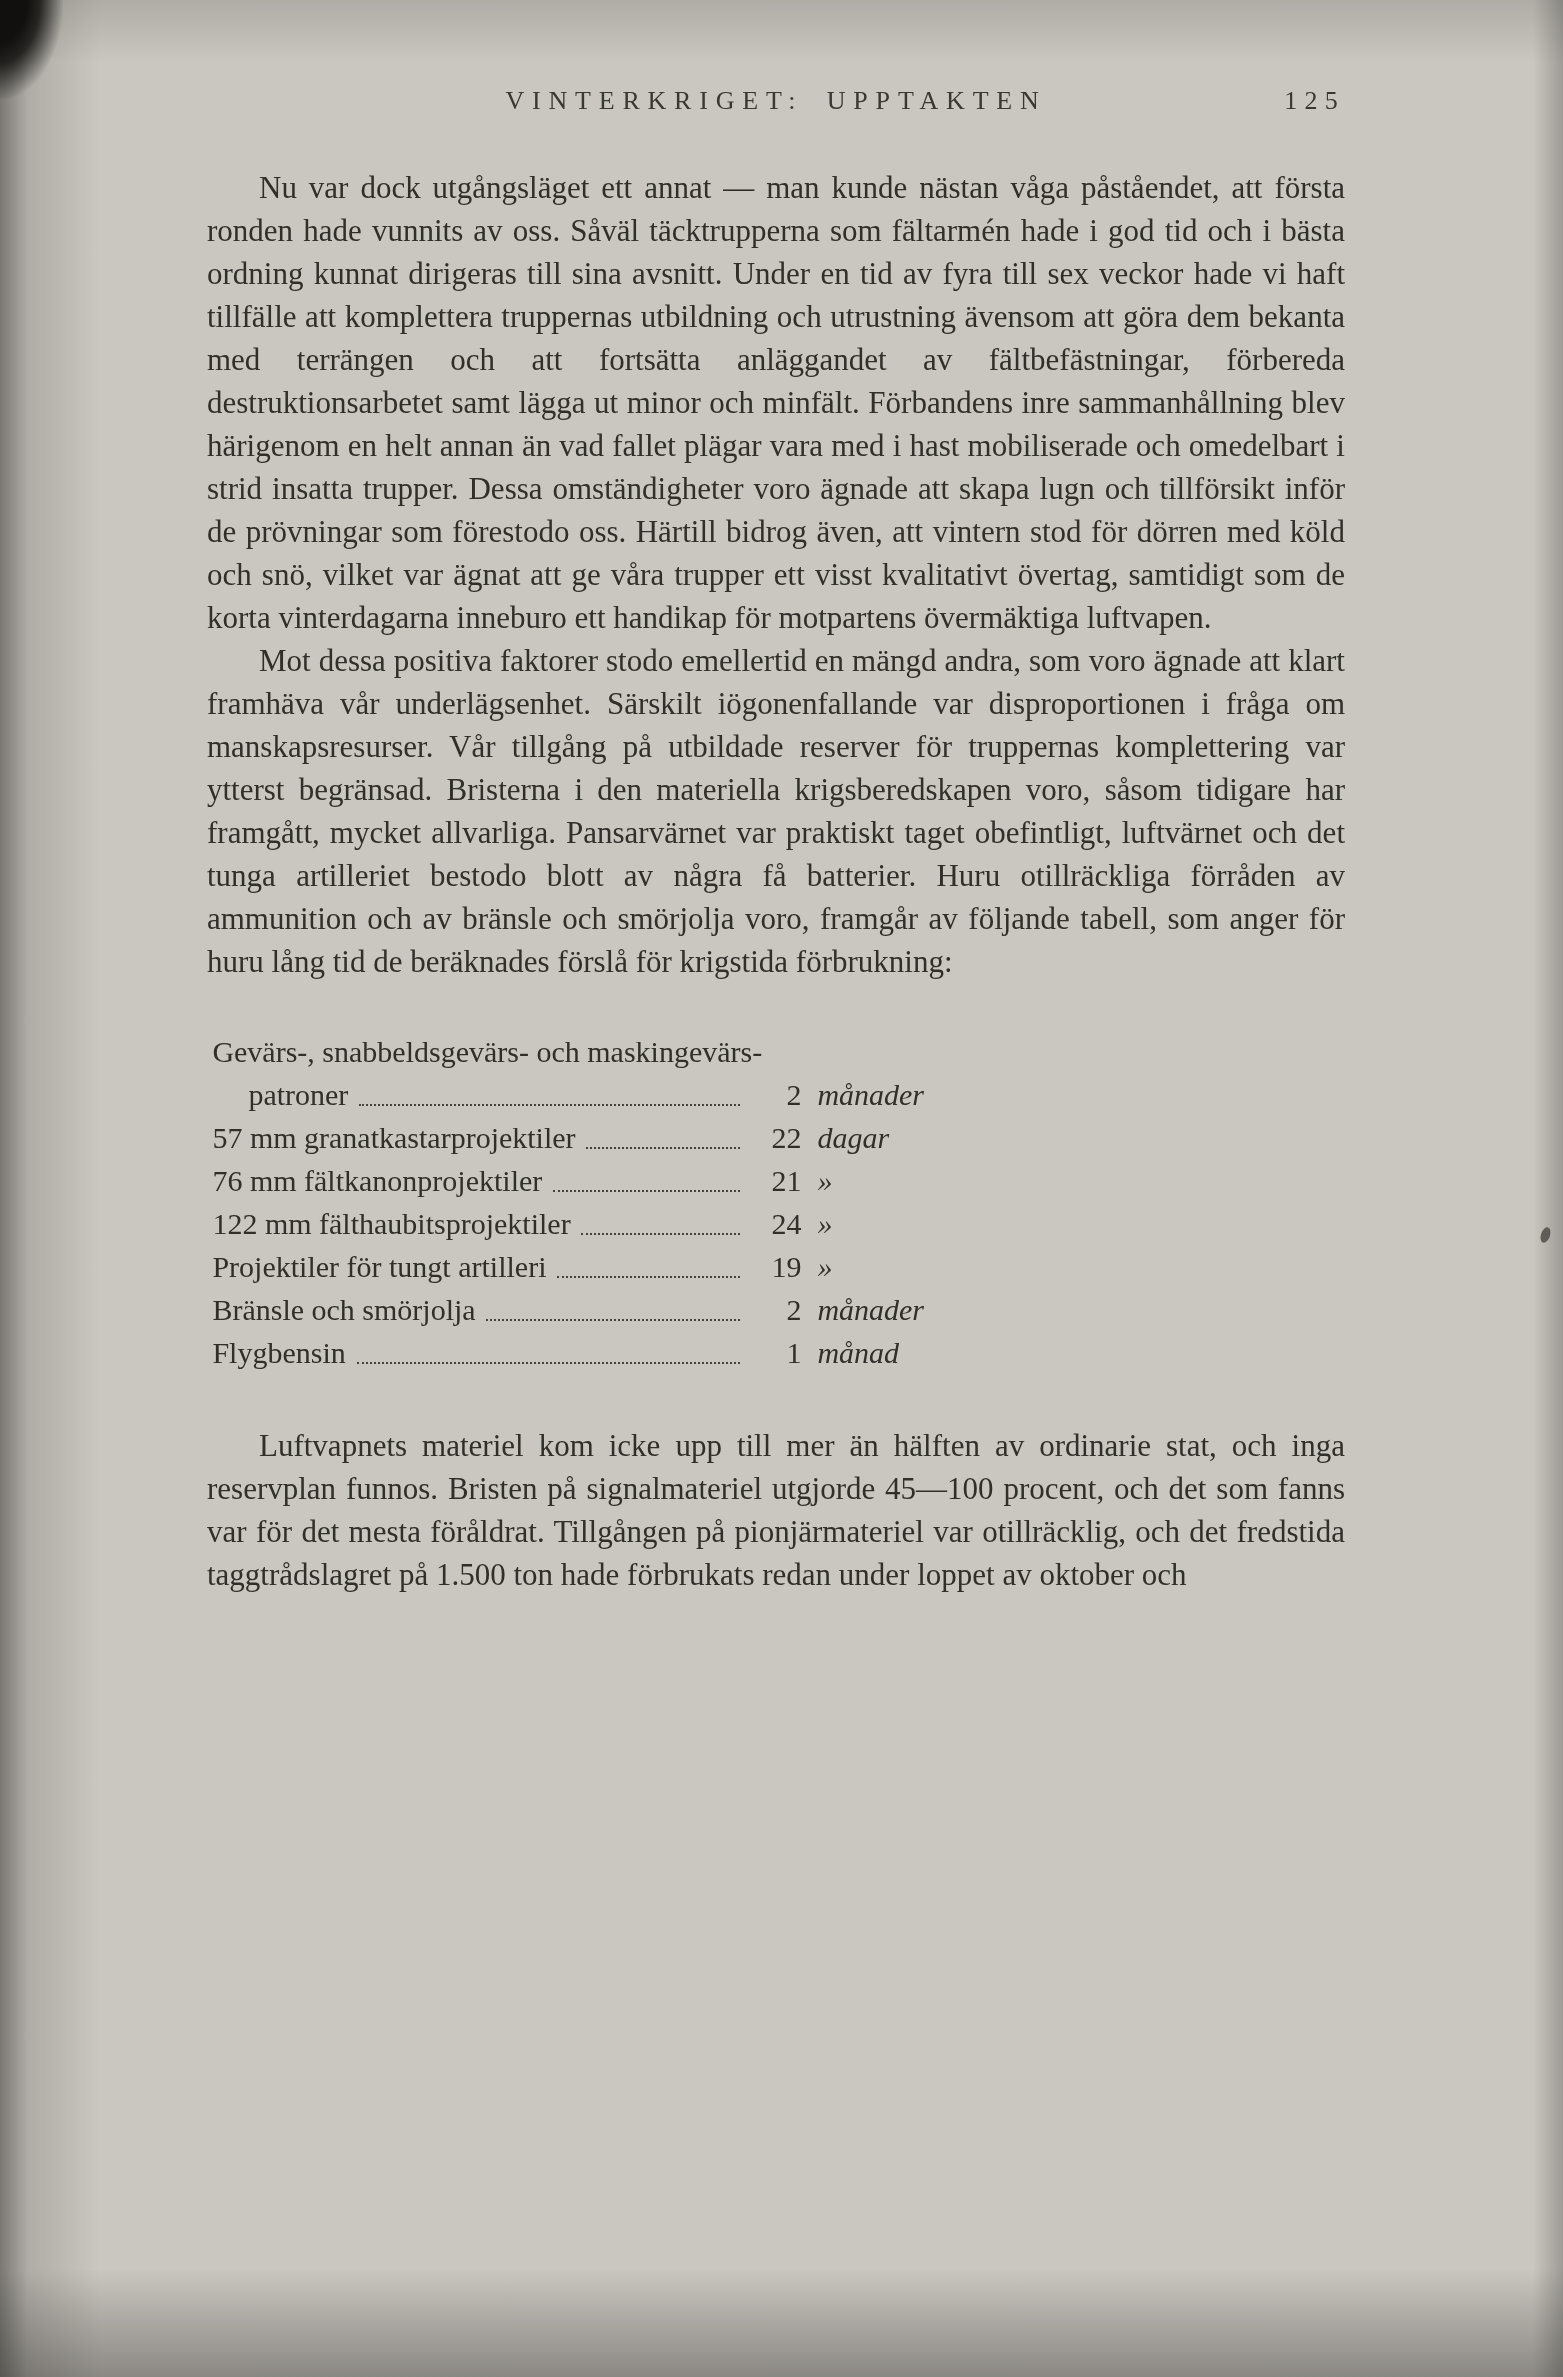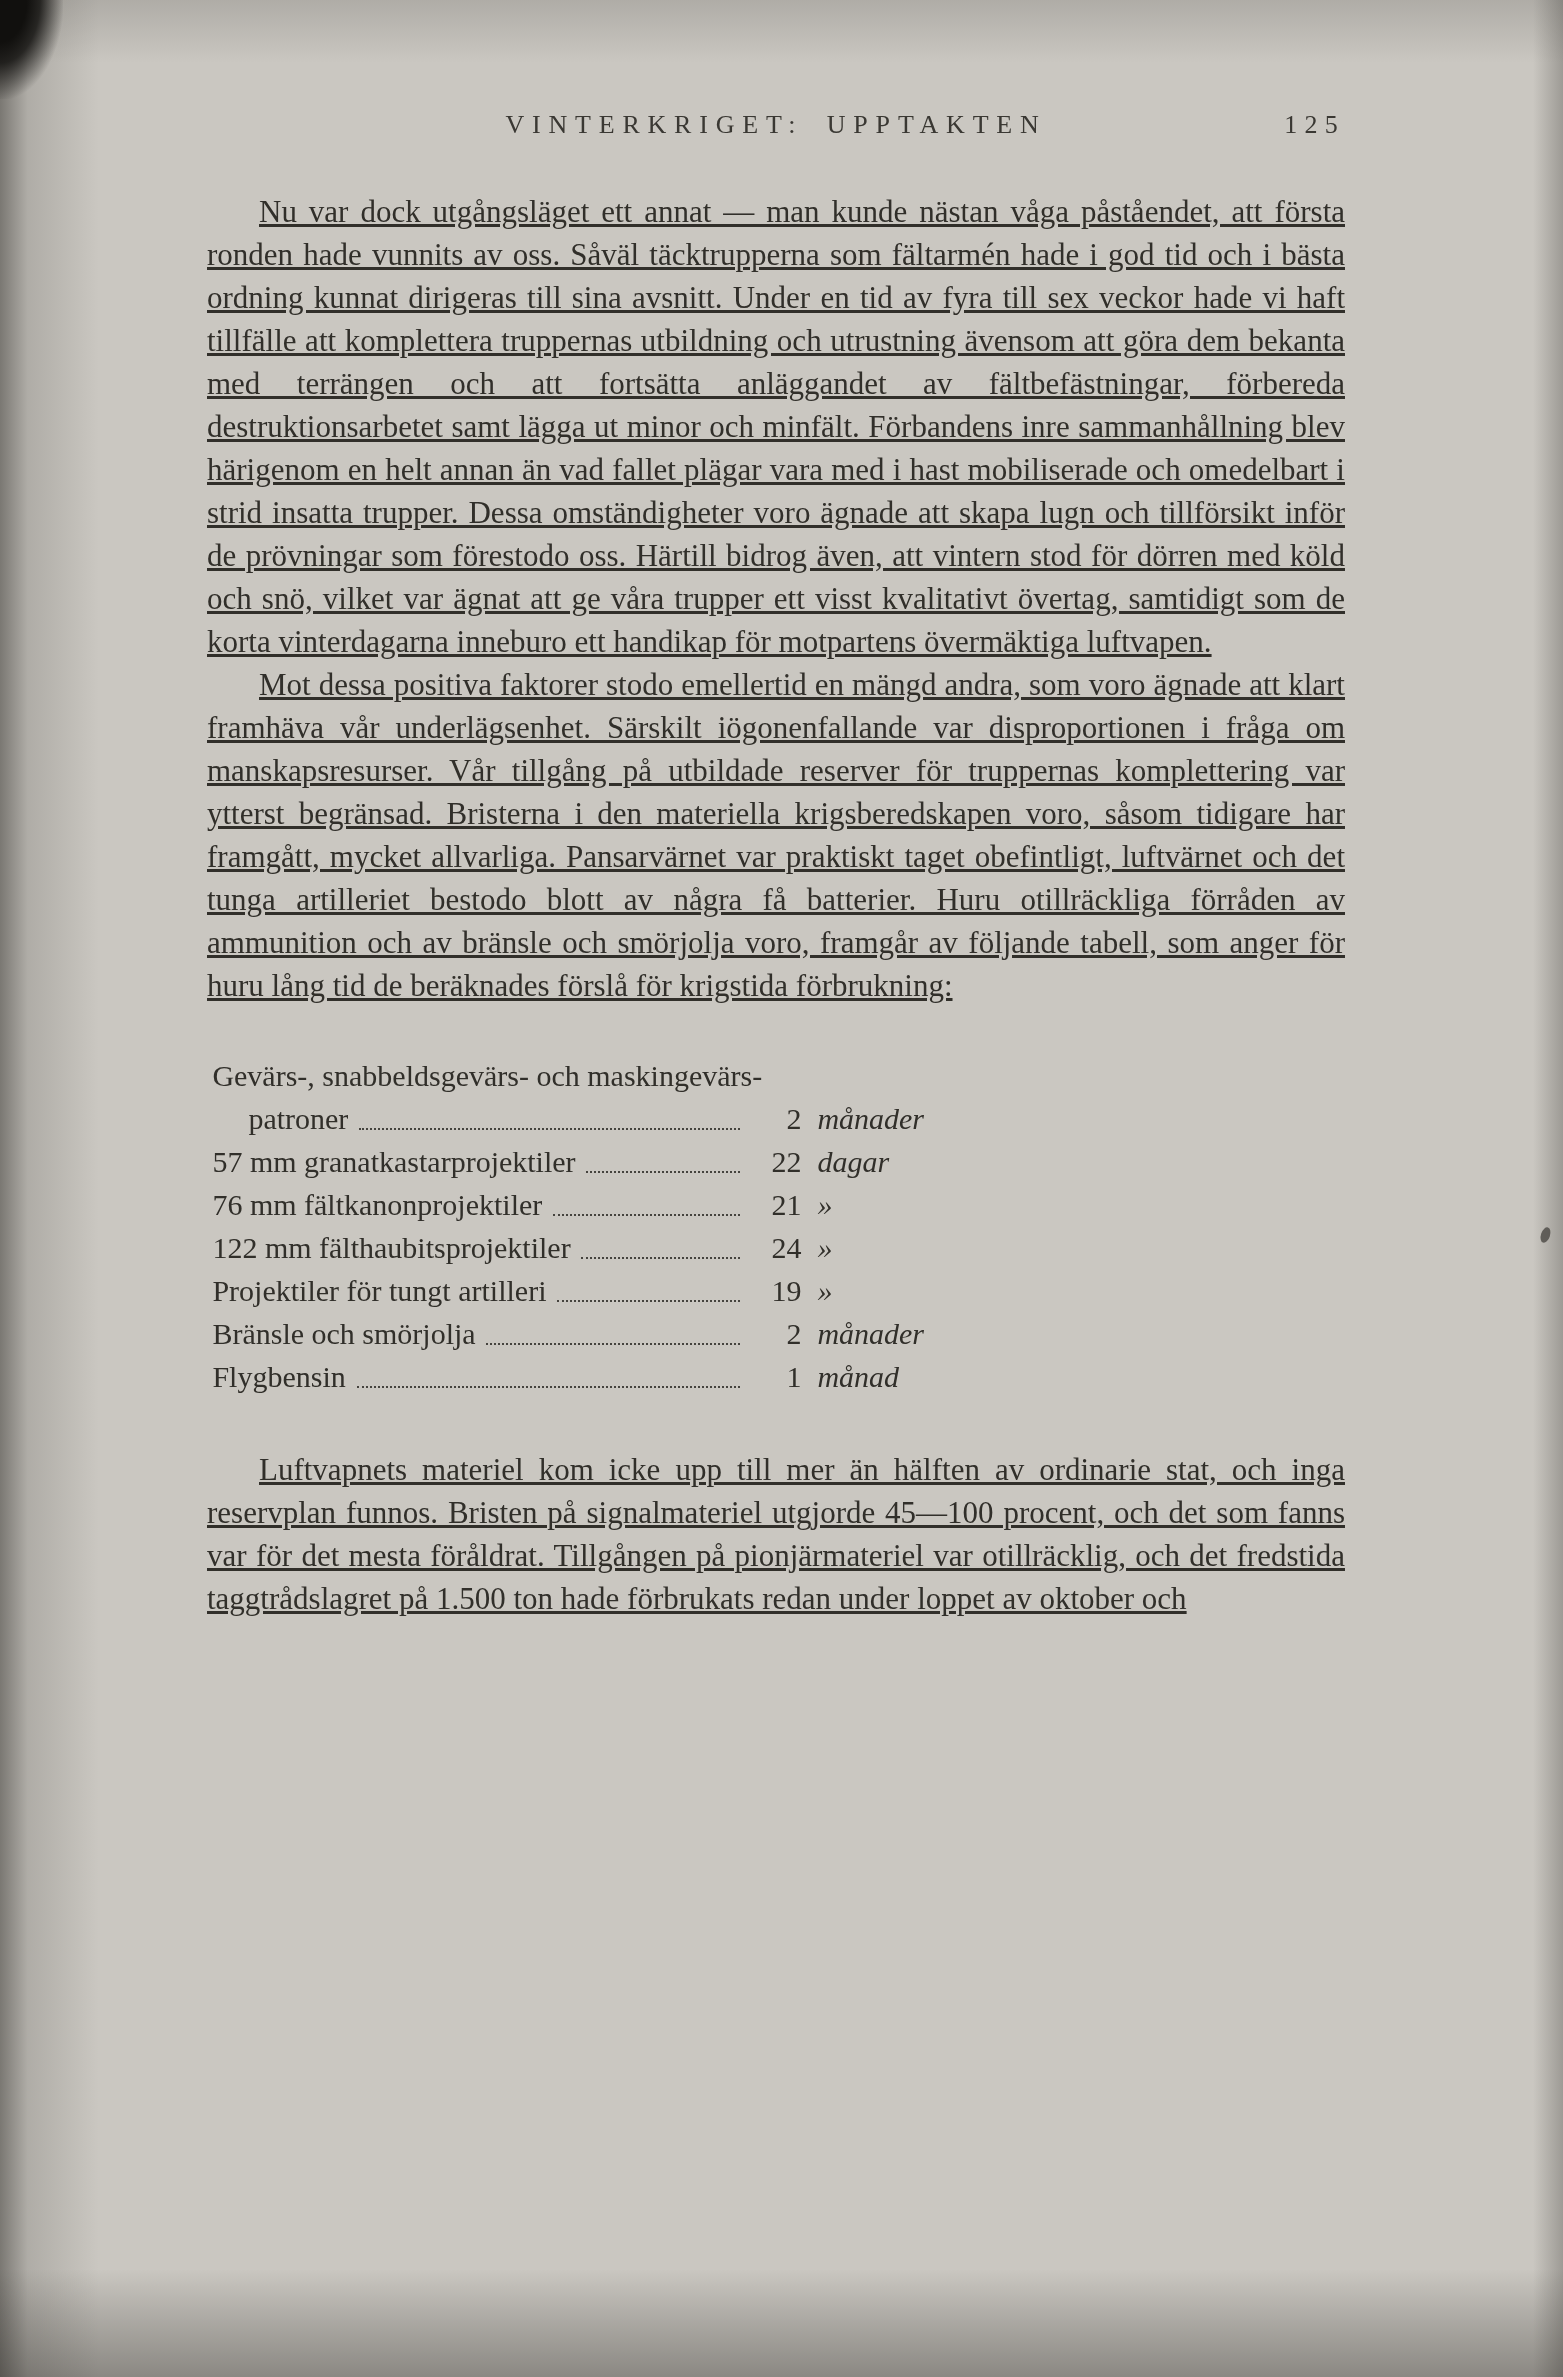--- a/index.html
+++ b/index.html
@@ -41,37 +41,35 @@
     height: 40px;
     margin-bottom: 40px;
   }
   .head-title {
     display: block;
     text-align: center;
     font-size: 26px;
     letter-spacing: 0.30em;
     word-spacing: 0.35em;
     color: #3a3833;
-    margin-top: 24px;
   }
   .page-num {
     position: absolute;
     right: 0; top: 0;
     font-size: 26px;
     letter-spacing: 0.28em;
     color: #3a3833;
   }
   .para {
     margin: 0;
     font-size: 31px;
     line-height: 43px;
     text-align: justify;
     text-indent: 52px;
     color: #312f2a;
-    text-decoration: underline;
   }
   .supply-table {
     margin: 47px 0 50px 5.4px;
     width: 756px;
     font-size: 30px;
     line-height: 43px;
     color: #312f2a;
   }
   .supply-row-top { white-space: nowrap; }
   .supply-row { display: flex; align-items: baseline; justify-content: space-between; }

